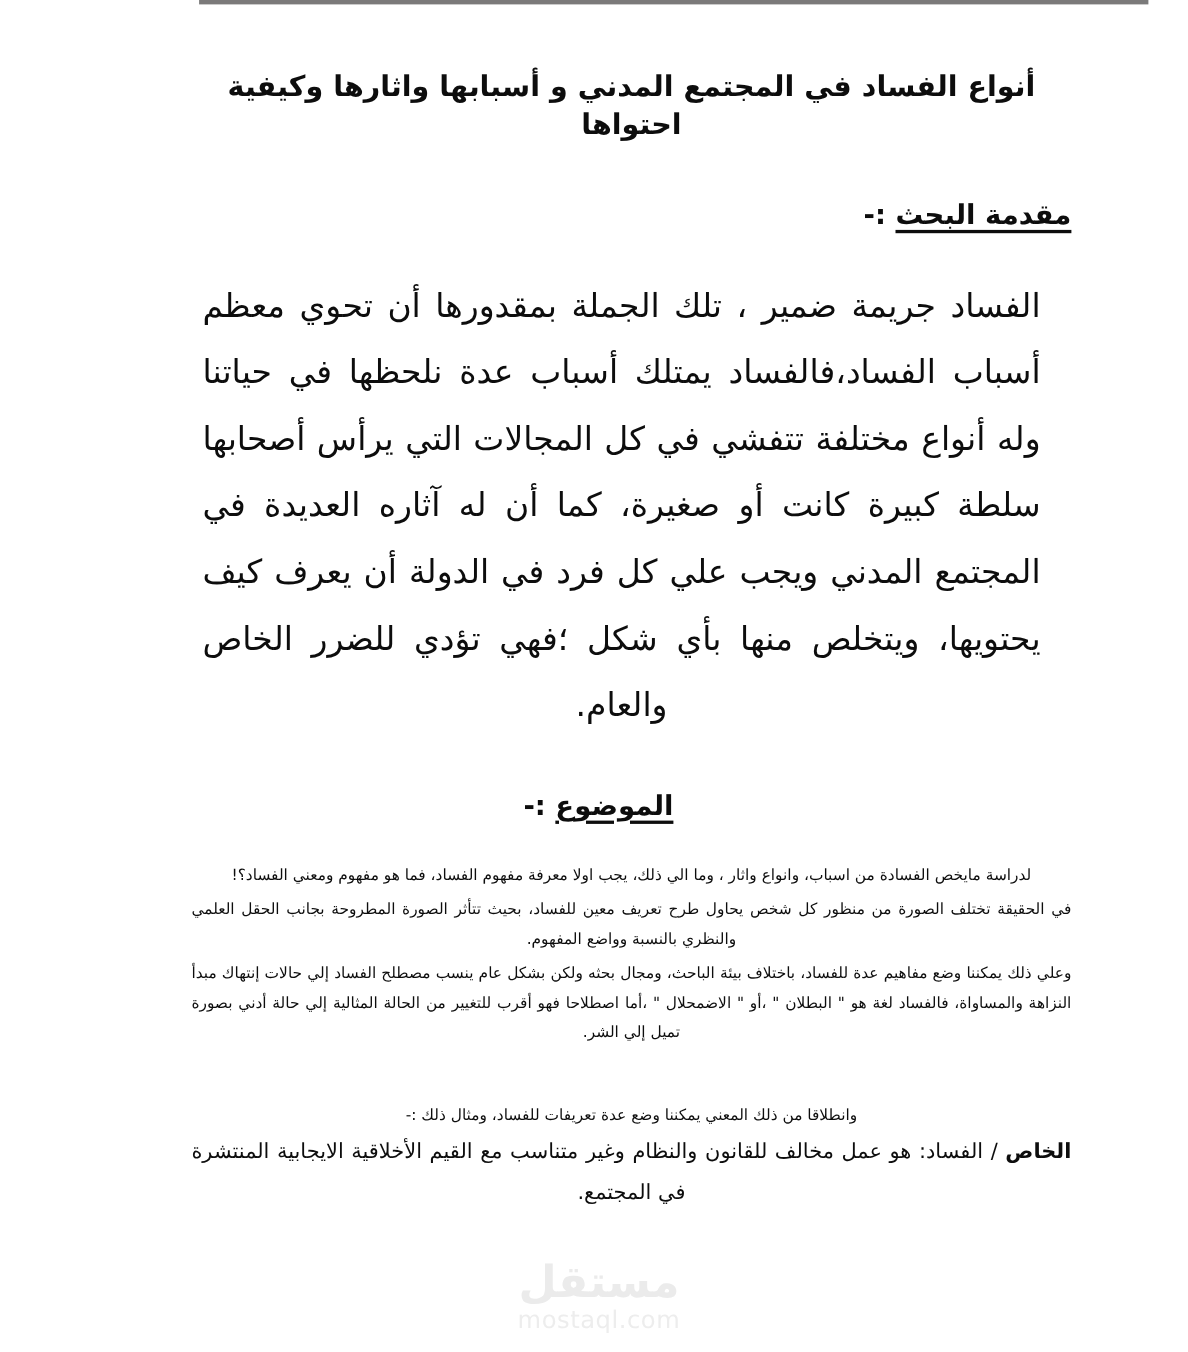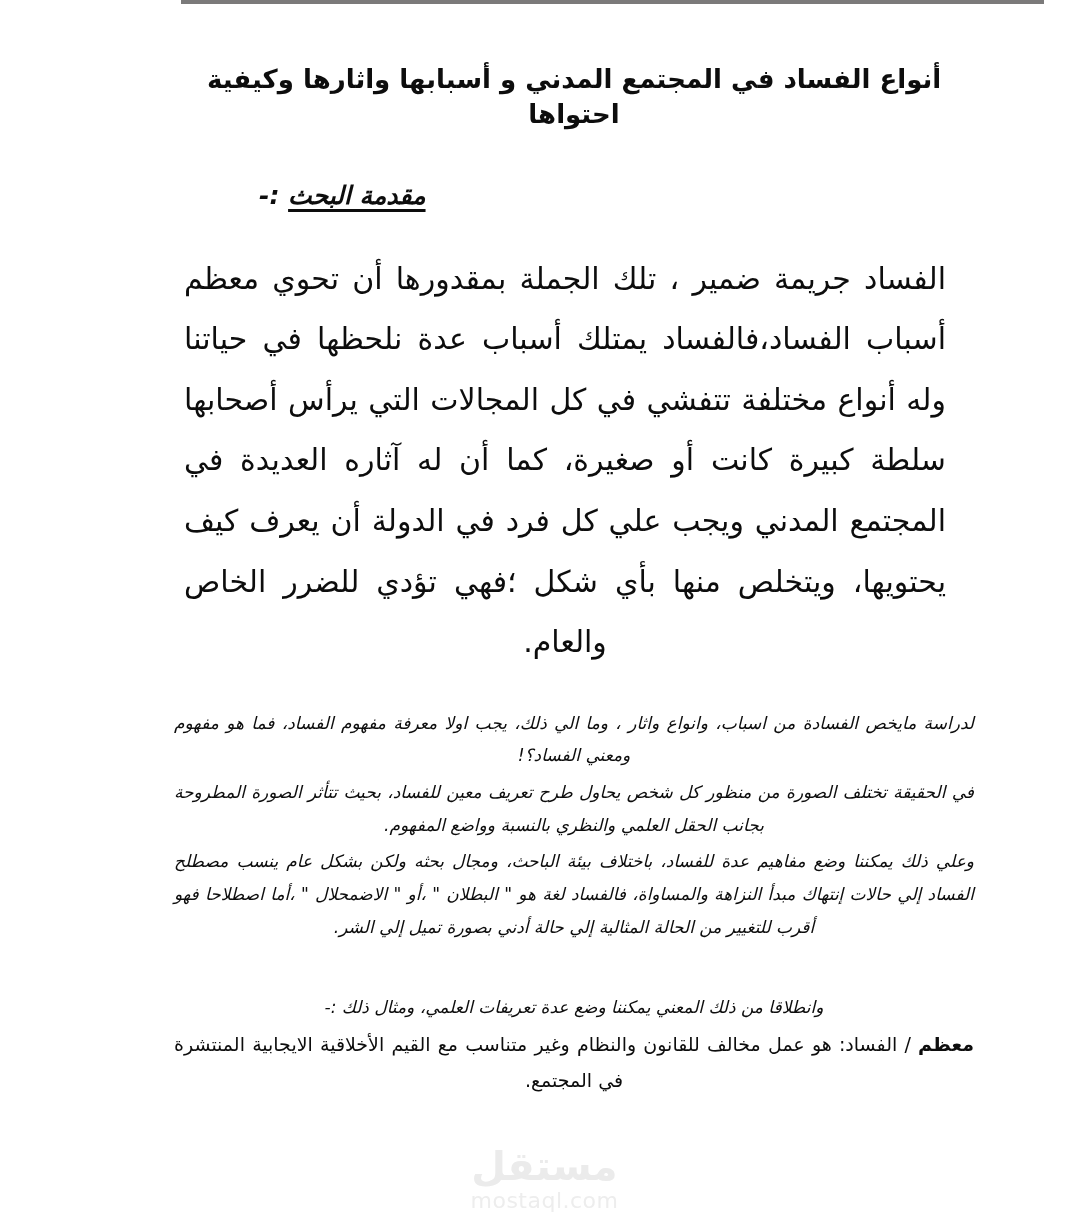--- a/index.html
+++ b/index.html
@@ -57,23 +57,22 @@
     white-space: nowrap;
   }
   .section-heading .underlined {
     text-decoration: underline;
     text-decoration-thickness: 3px;
     text-underline-offset: 5px;
   }
   .heading-intro {
     margin: 0;
     padding-top: 48px;
-    text-align: left;
+    text-align: right;
     padding-left: 85px;
-    font-style: italic;
   }
   .heading-subject {
     margin: 0;
     padding-top: 44px;
     text-align: center;
     padding-right: 60px;
   }
 
   
   .lead-para {
@@ -81,23 +80,22 @@
     padding-top: 36px;
     font-size: 30px;
     line-height: 2.02;
     text-align: justify;
     text-align-last: center;
     padding-right: 28px;
     padding-left: 10px;
   }
 
   .body-block {
-    font-size: 17px;
+    font-size: 14px;
     line-height: 1.92;
-    font-style: italic;
   }
   .body-block p {
     margin: 0;
     text-align: justify;
     text-align-last: center;
   }
   .block-1 { padding-top: 34px; }
   .block-2 { padding-top: 4px; }
   .block-3 { padding-top: 4px; }
   .block-4 { padding-top: 48px; }
@@ -150,39 +148,40 @@
   <div class="top-rule"></div>
 
   <div class="content">
 
     <h1 class="doc-title">أنواع الفساد في المجتمع المدني و أسبابها واثارها وكيفية احتواها</h1>
 
     <div class="section-heading heading-intro"><span class="underlined">مقدمة البحث</span><span> :-</span></div>
 
     <p class="lead-para">الفساد جريمة ضمير ، تلك الجملة بمقدورها أن تحوي معظم أسباب الفساد،فالفساد يمتلك أسباب عدة نلحظها في حياتنا وله أنواع مختلفة  تتفشي في كل المجالات التي يرأس أصحابها سلطة كبيرة كانت أو صغيرة، كما أن له آثاره العديدة في المجتمع المدني ويجب علي كل فرد في الدولة أن يعرف كيف يحتويها، ويتخلص منها بأي شكل ؛فهي تؤدي للضرر الخاص والعام.</p>
 
+    <div class="section-heading heading-subject"><span class="underlined">الموضوع</span><span> :-</span></div>
 
     <div class="body-block block-1">
       <p>لدراسة مايخص الفسادة من اسباب، وانواع واثار ، وما الي ذلك، يجب اولا معرفة مفهوم الفساد، فما هو مفهوم ومعني الفساد؟!</p>
     </div>
 
     <div class="body-block block-2">
       <p>في الحقيقة تختلف الصورة من منظور كل شخص يحاول طرح تعريف معين للفساد، بحيث تتأثر الصورة المطروحة بجانب الحقل العلمي والنظري بالنسبة وواضع المفهوم.</p>
     </div>
 
     <div class="body-block block-3">
       <p>وعلي ذلك يمكننا وضع مفاهيم عدة للفساد، باختلاف بيئة الباحث، ومجال بحثه ولكن بشكل عام ينسب مصطلح الفساد إلي حالات إنتهاك مبدأ النزاهة والمساواة، فالفساد لغة هو " البطلان " ،أو " الاضمحلال " ،أما اصطلاحا  فهو أقرب للتغيير من الحالة المثالية إلي حالة أدني بصورة تميل إلي الشر.</p>
     </div>
 
     <div class="body-block block-4">
-      <p>وانطلاقا من ذلك المعني يمكننا وضع عدة تعريفات العلمي، ومثال ذلك :-</p>
+      <p>وانطلاقا من ذلك المعني يمكننا وضع عدة تعريفات للفساد، ومثال ذلك :-</p>
     </div>
 
     <div class="defs">
-      <p class="def-item"><span class="def-label">معظم</span><span> / الفساد: هو عمل مخالف للقانون والنظام وغير متناسب مع القيم الأخلاقية الايجابية المنتشرة في المجتمع.</span></p>
+      <p class="def-item"><span class="def-label">الخاص</span><span> / الفساد: هو عمل مخالف للقانون والنظام وغير متناسب مع القيم الأخلاقية الايجابية المنتشرة في المجتمع.</span></p>
     </div>
 
   </div>
 
   <div class="watermark">
     <span class="wm-mark">مستقل</span>
     <span class="wm-url">mostaql.com</span>
   </div>
 
 </div>

